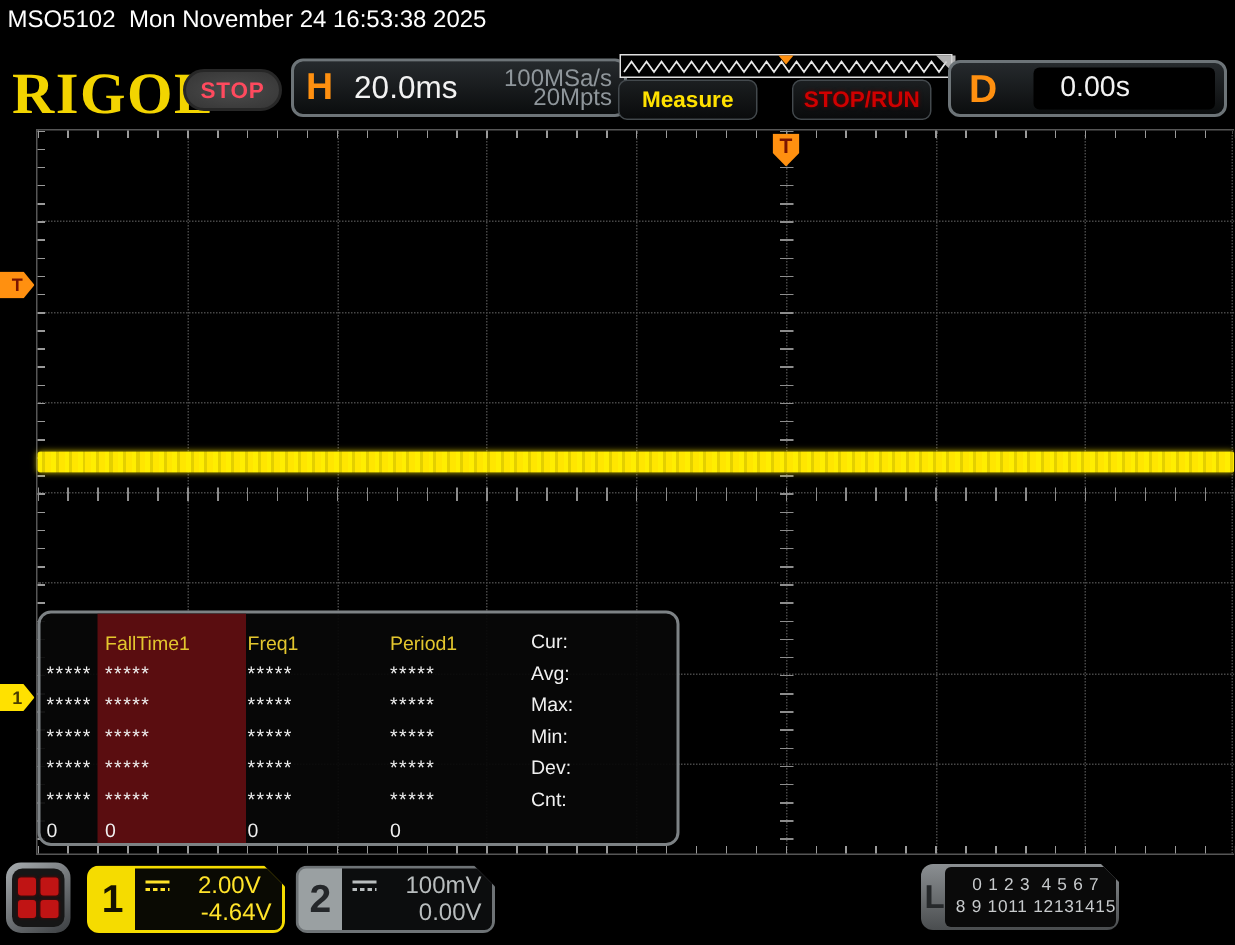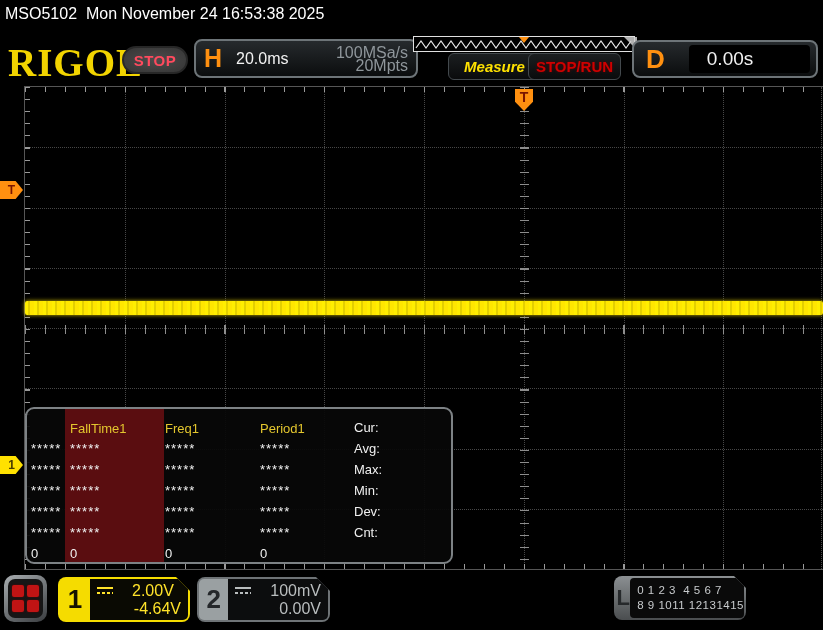--- a/index.html
+++ b/index.html
@@ -15,38 +15,38 @@
   .logo { position:absolute; left:8px; top:40px; font-family:"Liberation Serif","DejaVu Serif",serif;
           font-weight:bold; font-size:39px; color:#f2d400; letter-spacing:1px; }
   .stop-oval { position:absolute; left:122px; top:46px; width:66px; height:28px;
           background:radial-gradient(ellipse at center,#4c4c4c,#353535); border:2px solid #272727;
           border-radius:15px; display:flex; align-items:center; justify-content:center;
           color:#ff4a5e; font-weight:bold; font-size:15px; letter-spacing:.5px; }
   .hdr-box { position:absolute; background:linear-gradient(#262a2d,#0b0d0e);
           border:2px solid #6d7478; border-radius:8px; display:flex; align-items:center; }
   #h-box { left:194px; top:39px; width:224px; height:39px; padding:0 8px; }
   #h-box .hletter { color:#ff9010; font-size:25px; font-weight:bold; margin-right:14px; }
-  #h-box .tb { color:#f2f2f2; font-size:16px; flex:1; }
+  #h-box .tb { color:#f2f2f2; font-size:21px; flex:1; }
   #h-box .rates { text-align:right; color:#8f969b; font-size:16px; line-height:13px; }
   #d-box { left:632px; top:40px; width:186px; height:38px; padding:0 6px; }
   #d-box .dletter { color:#ff9010; font-size:26px; font-weight:bold; margin:0 10px 0 6px; }
   #d-box .dfield { flex:1; height:28px; background:#000; border-radius:4px;
           display:flex; align-items:center; padding-left:18px; color:#f2f2f2; font-size:19px;margin-left:14px; }
   .preview { position:absolute; left:413px; top:36px; width:222px; height:16px;
           background:#000; border:1px solid #e0e0e0; }
   .preview svg { display:block; }
   .preview .tripos { position:absolute; left:50%; top:0; margin-left:-5px; width:0; height:0;
           border-left:5px solid transparent; border-right:5px solid transparent;
           border-top:6px solid #ff9010; }
   .fold { position:absolute; left:624px; top:37px; width:0; height:0;
           border-top:13px solid #cfcfcf; border-left:13px solid transparent; opacity:.85; }
   .menu-btn { position:absolute; top:53px; width:93px; height:27px;
           background:linear-gradient(#1b1e20,#0a0b0c); border:1px solid #43494d; border-radius:6px;
           display:flex; align-items:center; justify-content:center; font-weight:bold; font-size:15px; }
-  #measure-btn { left:448px; color:#ffe100;font-style:italic; }
+  #measure-btn { left:412px; color:#ffe100; }
   #stoprun-btn { left:528px; color:#cf0000; text-shadow:0 0 3px #500; }
   
   #grat { position:absolute; left:24px; top:86px; width:799px; height:484px;
           border-top:1px solid #565656; border-left:1px solid #565656; border-bottom:1px solid #565656; }
   .vline { position:absolute; top:0; bottom:0; width:0; border-left:1px dotted #474747; }
   .hline { position:absolute; left:0; right:0; height:0; border-top:1px dotted #474747; }
   .ticks-top { position:absolute; left:0; right:0; top:0; height:5px;
           background:repeating-linear-gradient(to right,#9a9a9a 0 1px,transparent 1px 19.95px); }
   .ticks-bottom { position:absolute; left:0; right:0; bottom:0; height:5px;
           background:repeating-linear-gradient(to right,#9a9a9a 0 1px,transparent 1px 19.95px); }
@@ -101,21 +101,21 @@
   #ch2-block .ch-body { background:#0c0d0e; color:#b9bdbe; }
   .ch-row1 { display:flex; align-items:center; gap:18px; }
   .ch-row2 { text-align:right; }
   .la-block { position:absolute; left:614px; top:576px; width:132px; height:44px; border-radius:8px;
           background:linear-gradient(#8b8f92,#4a4d4f); padding:2px; display:flex;
           clip-path:polygon(0 0,calc(100% - 12px) 0,100% 12px,100% 100%,0 100%); }
   .la-tab { width:28px; display:flex; align-items:center; justify-content:center;
           color:#26292b; font-size:22px; font-weight:bold; }
   .la-body { flex:1; background:#0a0a0a; border-radius:4px; color:#c8cbcd; font-size:11.5px;
           display:flex; flex-direction:column; justify-content:center; padding-left:7px;
-          line-height:15px; white-space:pre; letter-spacing:.5px; }
+          line-height:15px; white-space:pre; letter-spacing:.5px;align-items:center; }
 </style>
 </head>
 <body>
 
 <div id="screen">
 
   <div class="title">MSO5102  Mon November 24 16:53:38 2025</div>
 
   <div class="logo">RIGOL</div>
   <div class="stop-oval">STOP</div>

